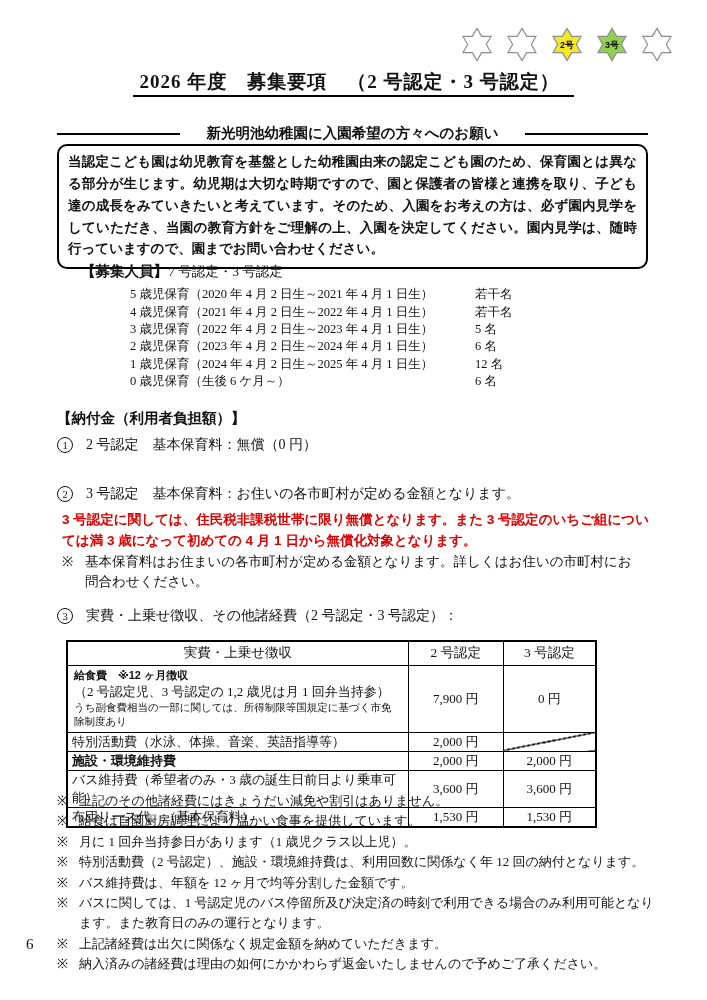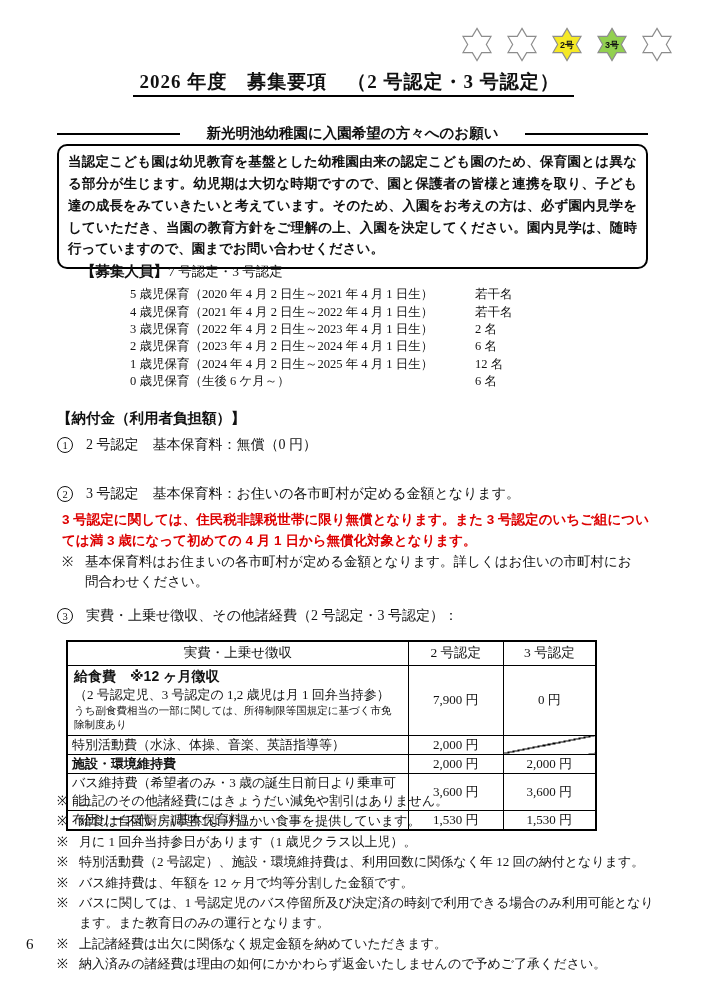--- a/index.html
+++ b/index.html
@@ -61,21 +61,21 @@
   .base-note .mk { width:23px; flex:none; }
 
   
   .fee-table {
     position:absolute; top:640px; left:66px; width:531px;
     border-collapse:collapse; border:2px solid #000; font-size:13px;
   }
   .fee-table th, .fee-table td { border:1px solid #000; }
   .fee-table thead th { font-weight:normal; text-align:center; height:24px; font-size:13.5px; }
   .fee-table td.lbl { padding:2px 6px 3px; }
-  .fee-table td.lbl .l1 { font-size:14px; }
+  .fee-table td.lbl .l1 { font-size:11px; }
   .fee-table td.lbl .l2 { font-size:13px; }
   .fee-table td.lbl .l3 { font-size:10.5px; line-height:1.35; }
   .fee-table td.amt { text-align:center; vertical-align:middle; white-space:nowrap; }
   .fee-table tr.slim td { height:18px; padding:0 4px; }
   .fee-table td.diag {
     background:linear-gradient(to bottom right,
       transparent calc(50% - 0.7px), #000 calc(50% - 0.7px),
       #000 calc(50% + 0.7px), transparent calc(50% + 0.7px));
   }
 
@@ -147,21 +147,21 @@
       <div class="recruit-row">
         <span class="age">5 歳児保育（2020 年 4 月 2 日生～2021 年 4 月 1 日生）</span>
         <span class="cap">若干名</span>
       </div>
       <div class="recruit-row">
         <span class="age">4 歳児保育（2021 年 4 月 2 日生～2022 年 4 月 1 日生）</span>
         <span class="cap">若干名</span>
       </div>
       <div class="recruit-row">
         <span class="age">3 歳児保育（2022 年 4 月 2 日生～2023 年 4 月 1 日生）</span>
-        <span class="cap">2 名</span>
+        <span class="cap">5 名</span>
       </div>
       <div class="recruit-row">
         <span class="age">2 歳児保育（2023 年 4 月 2 日生～2024 年 4 月 1 日生）</span>
         <span class="cap">6 名</span>
       </div>
       <div class="recruit-row">
         <span class="age">1 歳児保育（2024 年 4 月 2 日生～2025 年 4 月 1 日生）</span>
         <span class="cap">12 名</span>
       </div>
       <div class="recruit-row">

